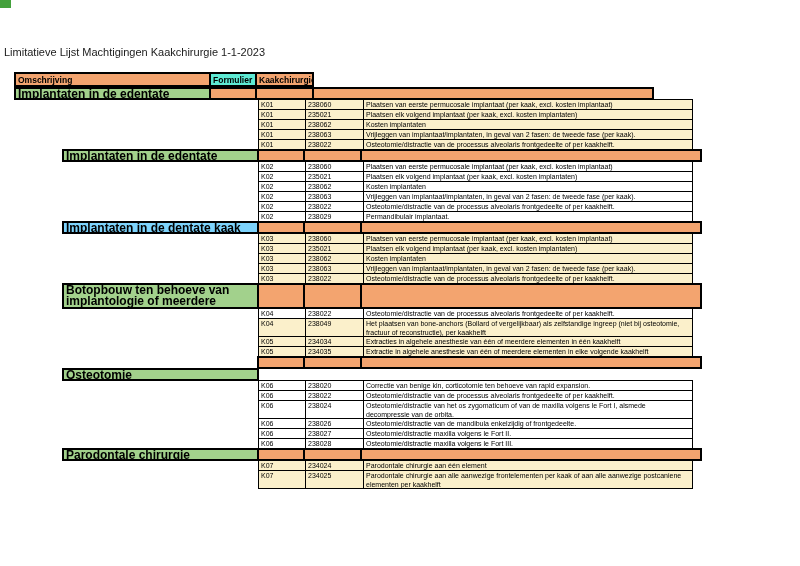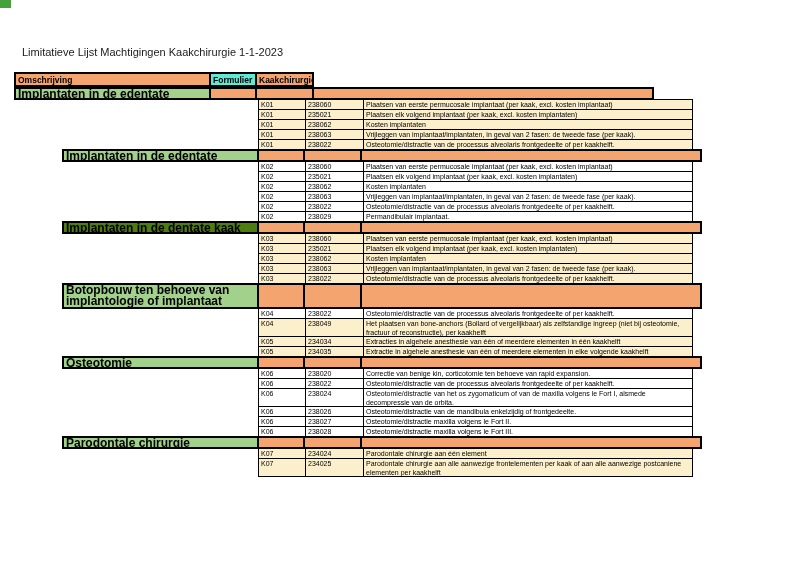--- a/index.html
+++ b/index.html
@@ -2,21 +2,21 @@
 <html><head>
 <meta charset="utf-8">
 <style>
   html,body{margin:0;padding:0;}
   body{
     width:800px;height:566px;position:relative;background:#ffffff;
     font-family:"Liberation Sans","DejaVu Sans",sans-serif;color:#000;
     overflow:hidden;
   }
   #corner-marker{position:absolute;left:0;top:0;width:11px;height:8px;}
-  #page-title{position:absolute;left:22px;top:46px;font-size:11px;color:#1a1a1a;}
+  #page-title{position:absolute;left:4px;top:46px;font-size:11px;color:#1a1a1a;}
   #table-wrap{position:absolute;left:14px;top:72px;}
   .row{display:flex;align-items:stretch;position:relative;}
   .row + .row{margin-top:-1px;padding-left:48px;}
   .cell{box-sizing:border-box;flex:none;border:1px solid #000;padding:0 2px;overflow:hidden;}
   .cell + .cell{margin-left:-1px;}
   .thickrow .cell{border-width:2px;z-index:2;}
   .thickrow .cell + .cell{margin-left:-2px;}
   .nb{border:none !important;background:transparent !important;}
   .hdr{font-weight:bold;font-size:8.5px;line-height:12px;height:15px;}
   .sect{font-weight:bold;font-size:12px;line-height:11px;height:13px;}
@@ -127,21 +127,21 @@
         <div class="cell data sp nb"></div>
       </div>
       <div class="row">
         <div class="cell data c1 nb"></div>
         <div class="cell data c2" style="background: rgb(255, 255, 255);">K02</div>
         <div class="cell data c3" style="background: rgb(255, 255, 255);">238029</div>
         <div class="cell data c4d" style="background: rgb(255, 255, 255);">Permandibulair implantaat.</div>
         <div class="cell data sp nb"></div>
       </div>
       <div class="row thickrow">
-        <div class="cell sect c1" style="background: #4d7c0f; white-space: normal;">Implantaten in de dentate kaak</div>
+        <div class="cell sect c1" style="background: #7dd3fc; white-space: normal;">Implantaten in de dentate kaak</div>
         <div class="cell sect c2" style="background: rgb(243, 164, 111);"></div>
         <div class="cell sect c3" style="background: rgb(243, 164, 111);"></div>
         <div class="cell sect c4" style="background: rgb(243, 164, 111);"></div>
       </div>
       <div class="row">
         <div class="cell data c1 nb"></div>
         <div class="cell data c2" style="background: rgb(251, 240, 203);">K03</div>
         <div class="cell data c3" style="background: rgb(251, 240, 203);">238060</div>
         <div class="cell data c4d" style="background: rgb(251, 240, 203);">Plaatsen van eerste permucosale implantaat (per kaak, excl. kosten implantaat)</div>
         <div class="cell data sp nb"></div>
@@ -168,21 +168,21 @@
         <div class="cell data sp nb"></div>
       </div>
       <div class="row">
         <div class="cell data c1 nb"></div>
         <div class="cell data c2" style="background: rgb(251, 240, 203);">K03</div>
         <div class="cell data c3" style="background: rgb(251, 240, 203);">238022</div>
         <div class="cell data c4d" style="background: rgb(251, 240, 203);">Osteotomie/distractie van de processus alveolaris frontgedeelte of per kaakhelft.</div>
         <div class="cell data sp nb"></div>
       </div>
       <div class="row thickrow">
-        <div class="cell sect c1 sect2" style="background: rgb(162, 209, 140); white-space: normal;">Botopbouw ten behoeve van implantologie of implantaat</div>
+        <div class="cell sect c1 sect2" style="background: rgb(162, 209, 140); white-space: normal;">Botopbouw ten behoeve van implantologie of meerdere</div>
         <div class="cell sect c2 sect2" style="background: rgb(243, 164, 111);"></div>
         <div class="cell sect c3 sect2" style="background: rgb(243, 164, 111);"></div>
         <div class="cell sect c4 sect2" style="background: rgb(243, 164, 111);"></div>
       </div>
       <div class="row">
         <div class="cell data c1 nb"></div>
         <div class="cell data c2" style="background: rgb(255, 255, 255);">K04</div>
         <div class="cell data c3" style="background: rgb(255, 255, 255);">238022</div>
         <div class="cell data c4d" style="background: rgb(255, 255, 255);">Osteotomie/distractie van de processus alveolaris frontgedeelte of per kaakhelft.</div>
         <div class="cell data sp nb"></div>
@@ -202,21 +202,21 @@
         <div class="cell data sp nb"></div>
       </div>
       <div class="row">
         <div class="cell data c1 nb"></div>
         <div class="cell data c2" style="background: rgb(251, 240, 203);">K05</div>
         <div class="cell data c3" style="background: rgb(251, 240, 203);">234035</div>
         <div class="cell data c4d" style="background: rgb(251, 240, 203);">Extractie in algehele anesthesie van één of meerdere elementen in elke volgende kaakhelft</div>
         <div class="cell data sp nb"></div>
       </div>
       <div class="row thickrow">
-        <div class="cell sect c1" style="background: rgb(162, 209, 140); white-space: normal;">Osteotomie</div>
+        <div class="cell sect c1" style="background: rgb(162, 209, 140); white-space: normal; margin-top: 12px;">Osteotomie</div>
         <div class="cell sect c2" style="background: rgb(243, 164, 111);"></div>
         <div class="cell sect c3" style="background: rgb(243, 164, 111);"></div>
         <div class="cell sect c4" style="background: rgb(243, 164, 111);"></div>
       </div>
       <div class="row">
         <div class="cell data c1 nb"></div>
         <div class="cell data c2" style="background: rgb(255, 255, 255);">K06</div>
         <div class="cell data c3" style="background: rgb(255, 255, 255);">238020</div>
         <div class="cell data c4d" style="background: rgb(255, 255, 255);">Correctie van benige kin, corticotomie ten behoeve van rapid expansion.</div>
         <div class="cell data sp nb"></div>

